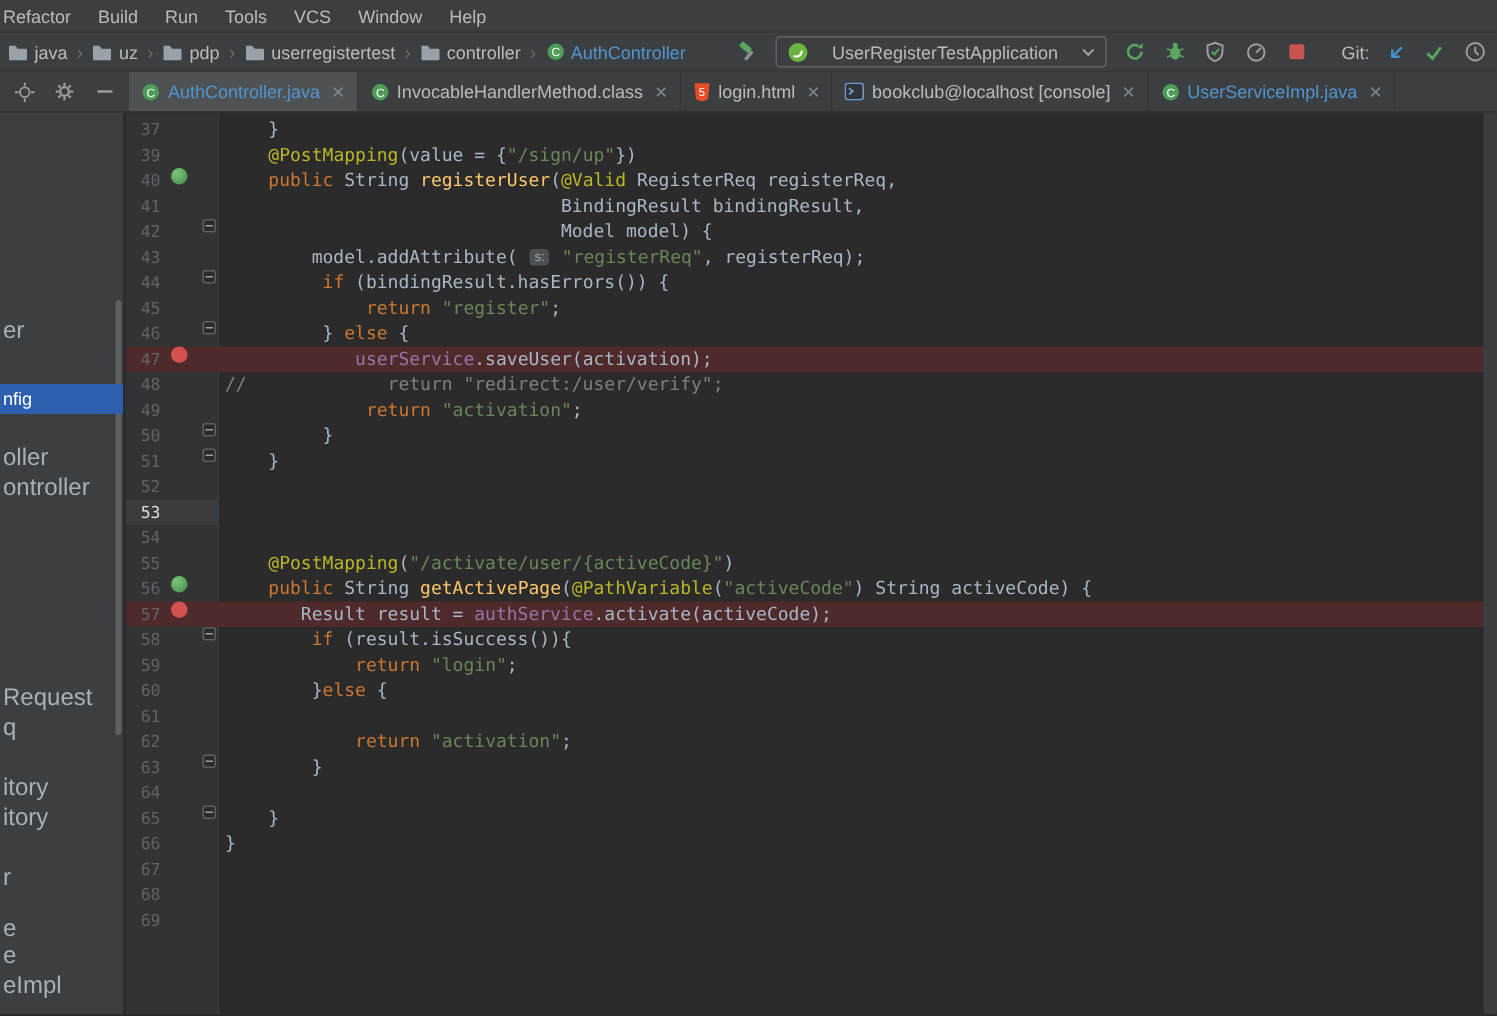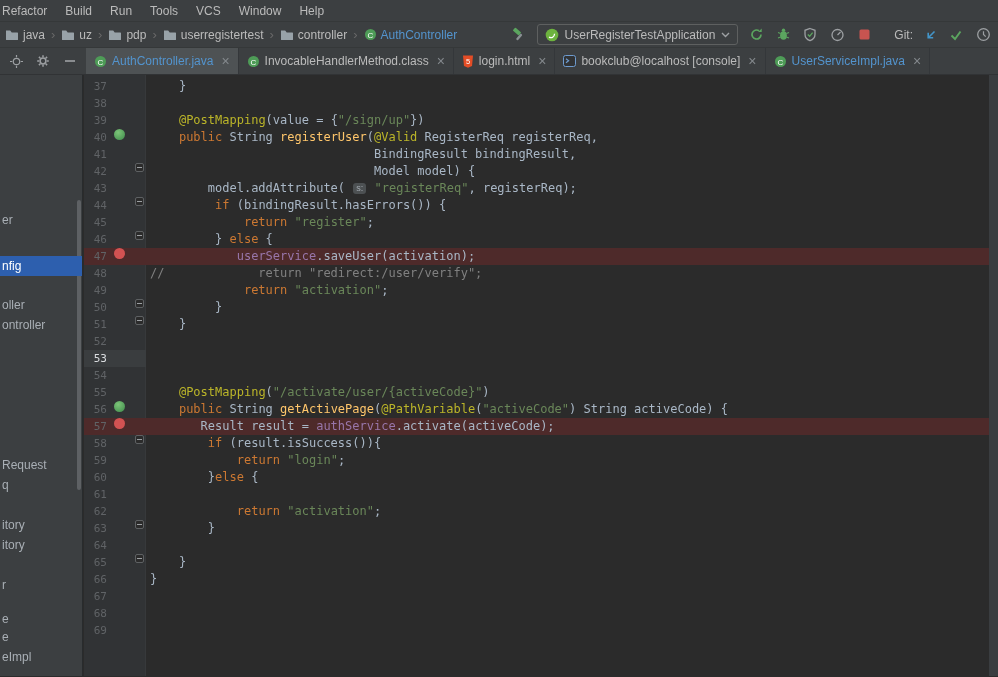--- a/index.html
+++ b/index.html
@@ -10,35 +10,35 @@
   .menu-item{padding:0 9px;line-height:22px;white-space:nowrap}
   .menu-item:first-child{margin-left:-7px}
   
   .toolbar{height:26px;background:#3C3F41;display:flex;align-items:center;justify-content:space-between;padding:0 6px 0 3px;border-bottom:1px solid #353839}
   .crumbs{display:flex;align-items:center;gap:2px;font-size:12px;color:#BBBBBB;white-space:nowrap;overflow:hidden}
   .crumb{display:flex;gap:4px;padding:1px 2px}
   .crumb-sep{color:#696969;margin:0 2px;font-size:13px}
   .blue{color:#5394CE}
   .tb-right{display:flex;align-items:center;gap:9px;flex:none}
   .icon-btn{display:inline-flex;width:18px;height:18px;align-items:center;justify-content:center}
-  .runcombo{display:flex;align-items:center;gap:6px;height:21px;border:1px solid #5E6060;border-radius:3px;padding:0 7px;font-size:12px;color:#BBBBBB;min-width:198px}
+  .runcombo{display:flex;align-items:center;gap:16px;height:21px;border:1px solid #5E6060;border-radius:3px;padding:0 7px;font-size:12px;color:#BBBBBB;min-width:198px}
   .runcombo .lbl{flex:1}
   .git-label{font-size:12px;color:#BBBBBB;margin-left:12px}
   .icn{display:inline-flex;align-items:center;justify-content:center}
   
   .tabbar{height:27px;background:#3C3F41;display:flex;align-items:stretch;border-bottom:1px solid #313335}
   .tw-controls{width:86px;flex:none;display:flex;align-items:center;gap:9px;padding-left:7px}
   .tabs{display:flex}
   .tab{display:flex;align-items:center;gap:5px;padding:0 8px;font-size:12px;color:#BBBBBB;border-right:1px solid #34373A;white-space:nowrap}
   .tab.active{background:#4E5254}
   .tab .close{color:#84898D;font-size:14px;margin-left:3px;line-height:1}
   
   .main{position:relative;height:601px}
   .project{position:absolute;left:0;top:0;bottom:0;width:83px;background:#3C3F41;border-right:1px solid #282B2D;overflow:hidden}
-  .proj-label{position:absolute;left:2px;font-size:12px;line-height:15px;color:#A9AFB5;white-space:nowrap}
+  .proj-label{position:absolute;left:2px;font-size:16px;line-height:15px;color:#A9AFB5;white-space:nowrap}
   .proj-sel{position:absolute;left:0;right:0;height:20px;background:#2D5FAE;display:flex;align-items:center;padding-left:2px;font-size:12px;color:#FFFFFF}
   .proj-scroll{position:absolute;right:1px;top:125px;width:4px;height:290px;background:#5E6164;border-radius:2px}
   
   .editor{position:absolute;left:84px;top:0;right:0;bottom:0;background:#2B2B2B;padding-top:3px}
   .gutter-bg{position:absolute;left:0;top:0;bottom:0;width:62px;background:#313335;border-right:1px solid #37393B}
   .ed-row{position:relative;display:flex;height:17px;line-height:17px;font-family:"DejaVu Sans Mono",monospace;font-size:12px}
   .ed-row.bp{background:#4E2A2A}
   .gut{width:62px;flex:none;display:flex;align-items:flex-start}
   .gut .num{width:26px;text-align:right;padding-right:3px;color:#606366;font-size:11px}
   .gut.caret{background:#3A3D3F}
@@ -303,29 +303,20 @@
         <div class="gut">
           <span class="num">37</span>
           <span class="slot"></span>
           <span class="chgcol"></span>
           <span class="foldcol"></span>
         </div>
         <div class="code"><span style="color: rgb(169, 183, 198);">    }</span></div>
       </div>
       <div class="ed-row">
         <div class="gut">
-          <span class="num">38</span>
-          <span class="slot"></span>
-          <span class="chgcol"></span>
-          <span class="foldcol"></span>
-        </div>
-        <div class="code"></div>
-      </div>
-      <div class="ed-row">
-        <div class="gut">
           <span class="num">39</span>
           <span class="slot"></span>
           <span class="chgcol"></span>
           <span class="foldcol"></span>
         </div>
         <div class="code"><span style="color: rgb(169, 183, 198);">    </span><span style="color: rgb(187, 181, 41);">@PostMapping</span><span style="color: rgb(169, 183, 198); text-align: center;">(value = {</span><span style="color: rgb(106, 135, 89);">"/sign/up"</span><span style="color: rgb(169, 183, 198);">})</span></div>
       </div>
       <div class="ed-row">
         <div class="gut">
           <span class="num">40</span>

